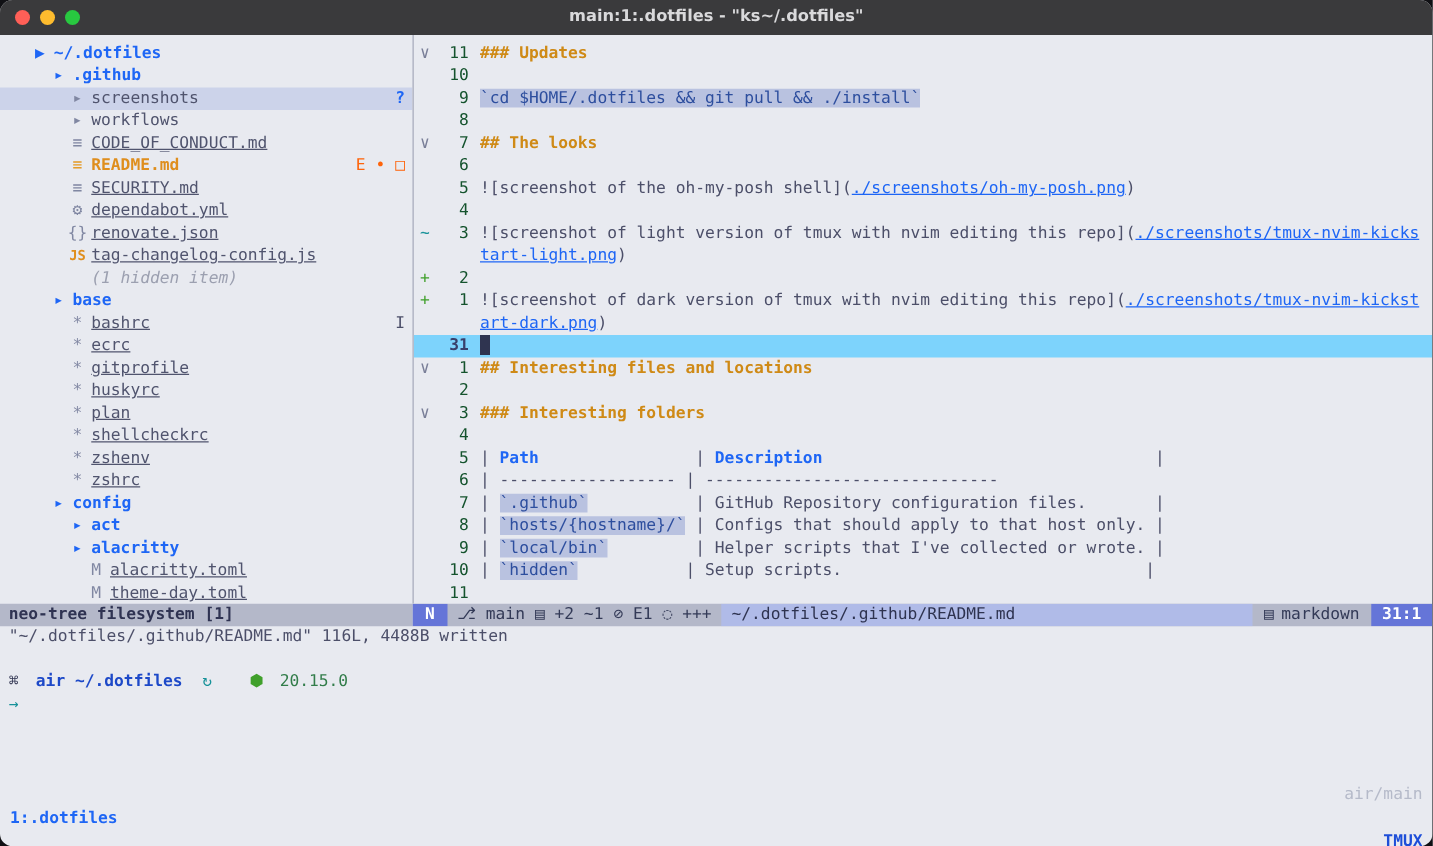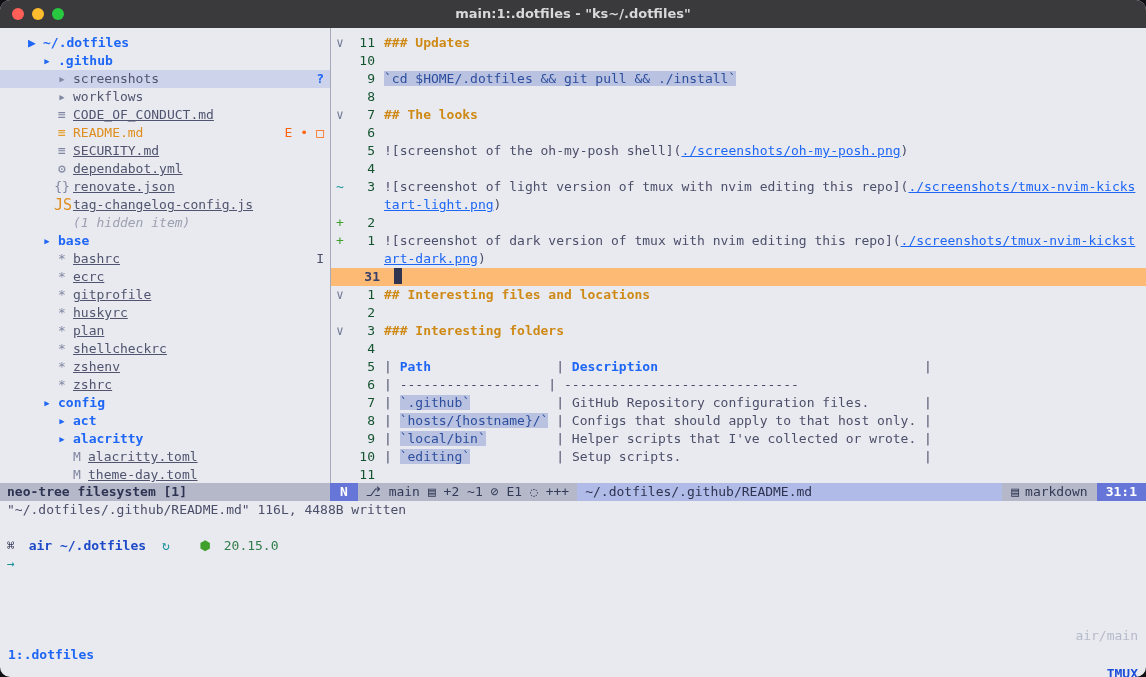--- a/index.html
+++ b/index.html
@@ -18,35 +18,35 @@
   .lights{position:absolute;left:12px;top:0;height:100%;display:flex;align-items:center;gap:8px;}
   .light{width:12px;height:12px;border-radius:50%;display:inline-block;}
   .light.red{background:#ff5f57;}.light.yellow{background:#febc2e;}.light.green{background:#28c840;}
   
   .main{display:flex;height:455px;overflow:hidden;}
   .sidebar{width:330px;flex:none;padding-top:6px;box-sizing:border-box;overflow:hidden;background:#e8eaf0;}
   .trow{height:18px;display:flex;align-items:center;padding-right:6px;box-sizing:border-box;}
   .trow.sel{background:#ccd3ea;}
   .ticon{width:16px;flex:none;display:inline-block;text-align:center;margin-right:3px;}
   .i-blue{color:#1e66f5;} .i-gray{color:#8087a2;} .i-orange{color:#e49b27;}
-  .i-js{color:#df8e1d;font-size:15px;font-weight:normal;}
+  .i-js{color:#df8e1d;font-size:11px;font-weight:bold;}
   .l-root{color:#1e66f5;font-weight:bold;}
   .l-dir{color:#1e66f5;font-weight:bold;}
   .l-dirmuted{color:#50546e;text-align:center;}
   .l-file{color:#50546e;text-decoration:underline;}
-  .l-readme{color:#df8e1d;}
+  .l-readme{color:#df8e1d;font-weight:bold;}
   .l-hidden{color:#9ca0b0;font-style:italic;}
   .badges{margin-left:auto;display:flex;gap:8px;}
   .b-blue{color:#1e66f5;font-weight:bold;}
   .b-orange{color:#fe640b;}
   .b-dark{color:#4c4f69;}
   
   .editor{flex:1;padding-top:6px;box-sizing:border-box;border-left:1px solid #a6aabb;overflow:hidden;background:#e8eaf0;}
   .eline{display:flex;align-items:flex-start;min-height:18px;}
-  .eline.cur{background:#fdba74;justify-content:space-between;}
+  .eline.cur{background:#7dd3fc;}
   .pfx{width:18px;flex:none;text-align:center;color:#7a7f98;}
   .pfx.sadd{color:#40a02b;} .pfx.schg{color:#179299;}
   .lnum{width:26px;flex:none;text-align:right;color:#14532d;margin-right:9px;}
   .eline.cur .lnum{color:#39406b;font-weight:bold;}
   .ltext{width:752px;white-space:pre-wrap;word-break:break-all;}
   .t{color:#4c4f69;}
   .h{color:#cf8a16;font-weight:bold;}
   .lnk{color:#1e66f5;text-decoration:underline;}
   .code{background:#b9c2e0;color:#2d4e9e;}
   .th{color:#1e66f5;font-weight:bold;margin-top:20px;}
@@ -308,21 +308,21 @@
           <span class="ltext"><span class="t">| </span><span class="code">`hosts/{hostname}/`</span><span class="t"> | </span><span class="t">Configs that should apply to that host only.</span><span class="t"> |</span></span>
         </div>
         <div class="eline">
           <span class="pfx "></span>
           <span class="lnum">9</span>
           <span class="ltext"><span class="t">| </span><span class="code">`local/bin`</span><span class="t">        </span><span class="t"> | </span><span class="t">Helper scripts that I've collected or wrote.</span><span class="t"> |</span></span>
         </div>
         <div class="eline">
           <span class="pfx "></span>
           <span class="lnum">10</span>
-          <span class="ltext"><span class="t">| </span><span class="code">`editing`</span><span class="t">          </span><span class="t"> | </span><span class="t">Setup scripts.</span><span class="t">                              </span><span class="t"> |</span></span>
+          <span class="ltext"><span class="t">| </span><span class="code">`hidden`</span><span class="t">          </span><span class="t"> | </span><span class="t">Setup scripts.</span><span class="t">                              </span><span class="t"> |</span></span>
         </div>
         <div class="eline">
           <span class="pfx "></span>
           <span class="lnum">11</span>
           <span class="ltext"></span>
         </div>
       </div>
   </div>
 
   <div class="statusrow">

